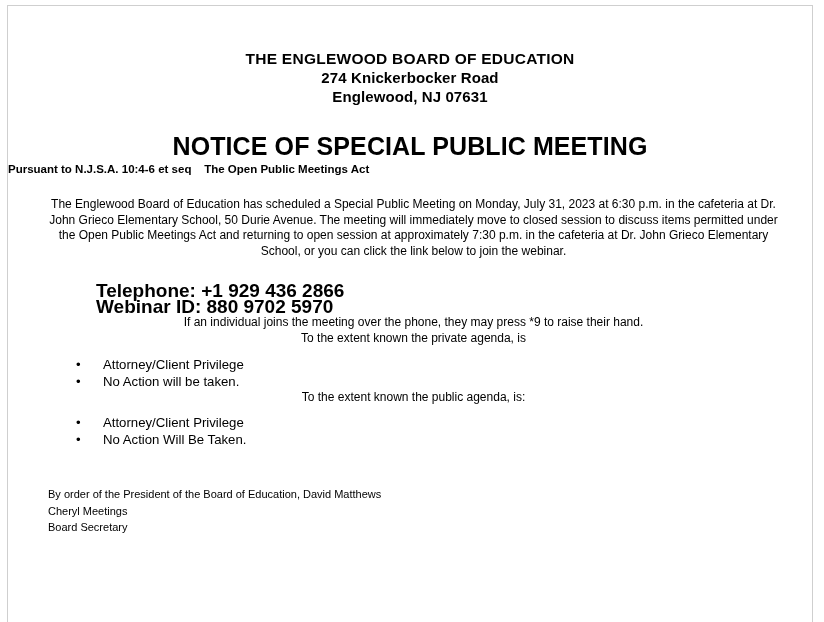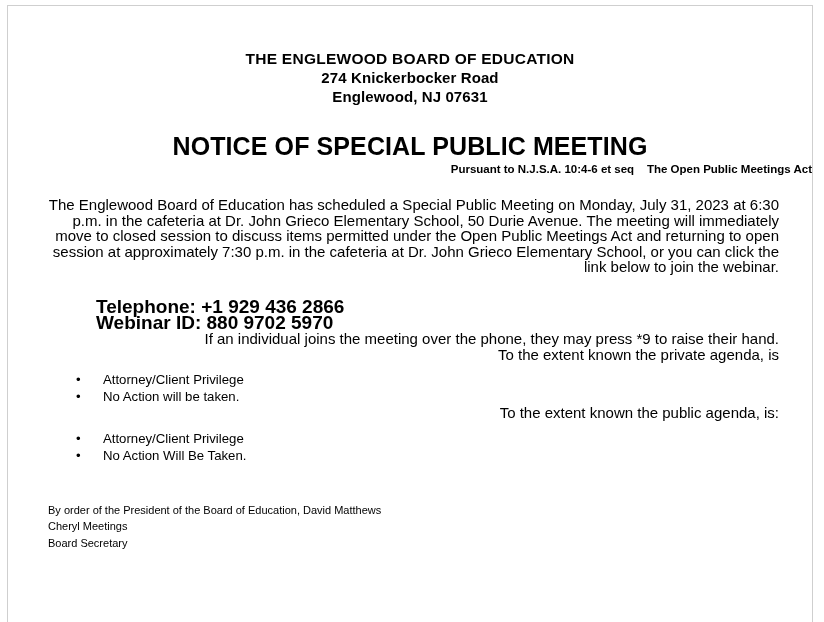--- a/index.html
+++ b/index.html
@@ -52,40 +52,40 @@
   
   .notice-title {
     text-align: center;
     font-weight: bold;
     font-size: 25px;
     line-height: 28px;
     margin-top: 26px;
     letter-spacing: 0.1px;
   }
   .notice-sub {
-    text-align: right;
+    text-align: left;
     font-weight: bold;
     font-size: 11.5px;
     line-height: 14px;
     margin-top: 2px;
     white-space: pre;
   }
 
   
   .body-wrap {
     padding-left: 40px;
     padding-right: 33px;
     margin-top: 21px;
   }
 
   p.para {
     margin: 0;
-    font-size: 15px;
+    font-size: 12px;
     line-height: 15.6px;
-    text-align: right;
+    text-align: center;
   }
 
   .link-block {
     margin-top: 17px;
     padding-left: 48px;
   }
   a.zoom-link {
     color: #2020c8;
     font-size: 13.2px;
     line-height: 16px;

